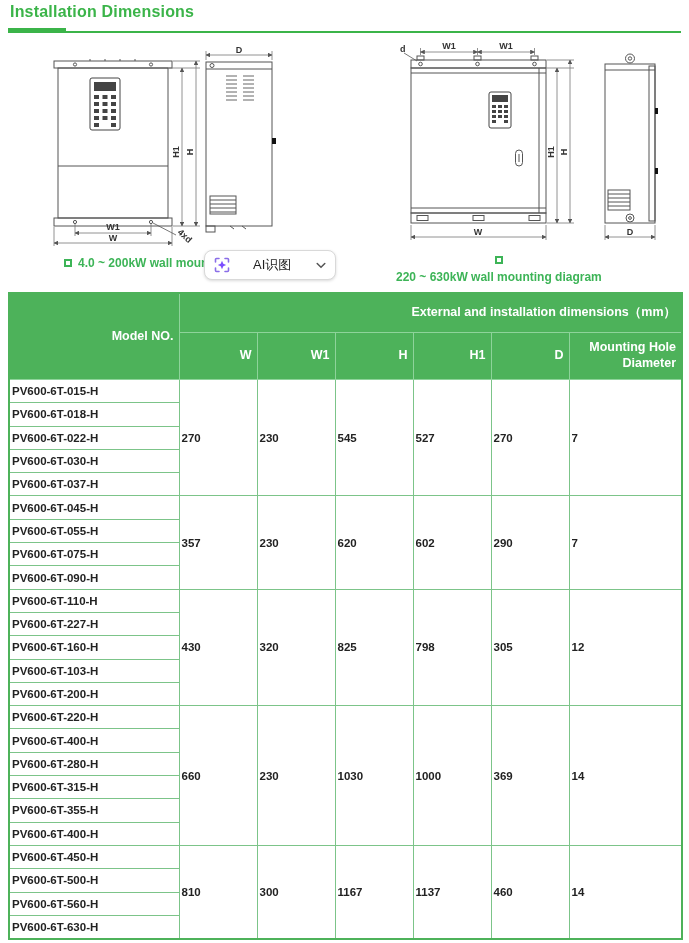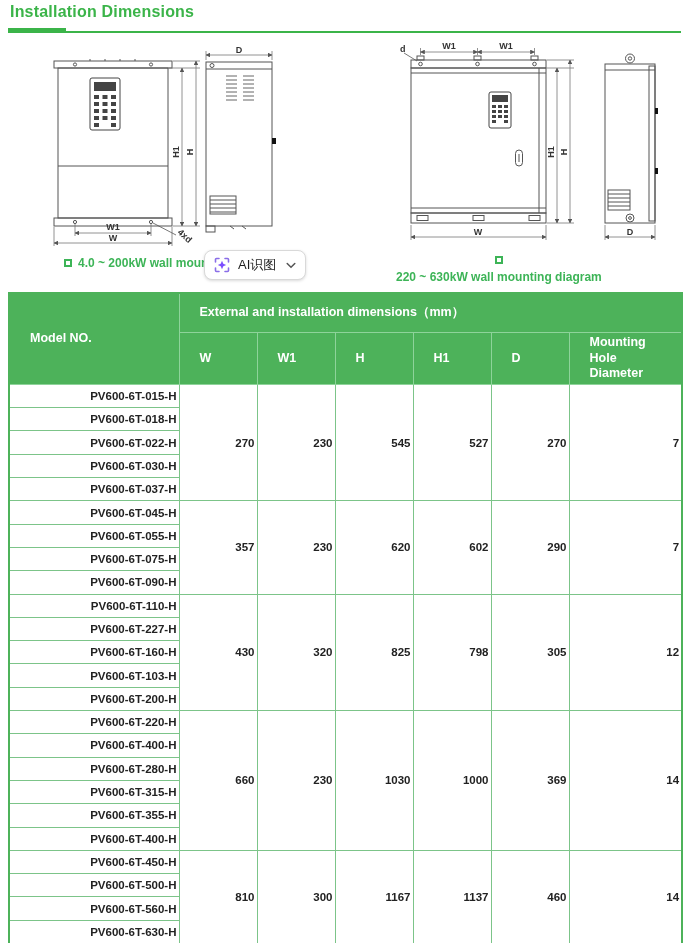--- a/index.html
+++ b/index.html
@@ -29,42 +29,42 @@
   .caption-left{left:64px;}
   .caption-right{left:396px;flex-direction:column;}
   .caption-bullet{
     display:inline-block;width:8px;height:8px;border:2px solid #3db457;box-sizing:border-box;
     flex:0 0 auto;
   }
 
   
   .ai-button{
     position:absolute;left:204px;top:250px;height:28px;
-    display:flex;align-items:center;gap:8px;padding:0 9px;
+    display:flex;align-items:center;gap:23px;padding:0 9px;
     background:#fff;border:1px solid #d9d9d9;border-radius:8px;
     box-shadow:0 1px 3px rgba(0,0,0,.15);
     font-size:13px;color:#1f1f1f;cursor:pointer;z-index:5;
   }
   .ai-button .label{font-weight:500;}
   .caret{display:flex;align-items:center;margin-left:2px;}
 
   
   .dim-table{
     position:absolute;left:8px;top:292px;width:673px;
     border-collapse:collapse;table-layout:fixed;
     border:2px solid #4db25a;
   }
   .dim-table th{
     background:#4db25a;color:#fff;font-weight:bold;font-size:12.5px;
-    border:1px solid #8ed39a;text-align:left;padding:2px 20px;line-height:1.25;
+    border:1px solid #8ed39a;text-align:right;padding:2px 5px;line-height:1.25;
   }
   .dim-table .h1row th{height:34px;}
   .dim-table .h2row th{height:42px;}
   .dim-table td{
-    border:1px solid #7cc489;text-align:right;vertical-align:middle;
+    border:1px solid #7cc489;text-align:left;vertical-align:middle;
     font-size:11.5px;font-weight:bold;color:#222;height:22.3px;padding:0 2px;
     background:#fff;
   }
 </style>
 </head>
 <body>
 
 <div class="page-title">Installation Dimensions</div>
 <div class="rule-thin"></div>
 <div class="rule-thick"></div>

